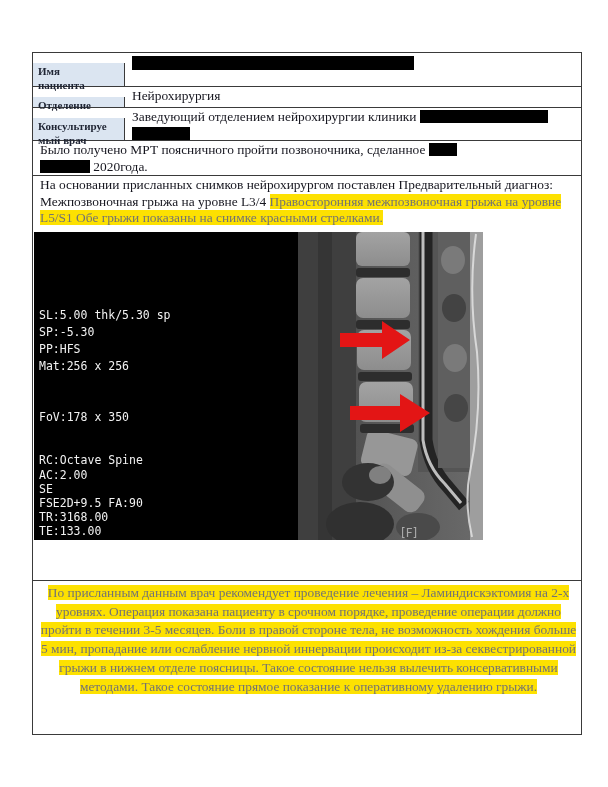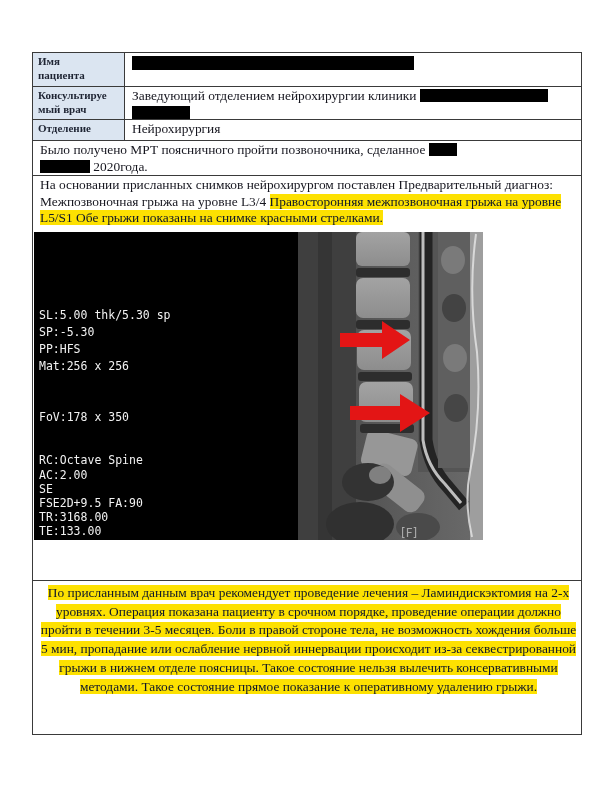--- a/index.html
+++ b/index.html
@@ -4,72 +4,72 @@
 <style>
   html,body{margin:0;padding:0;}
   body{width:608px;height:787px;background:#ffffff;position:relative;
        font-family:"Liberation Serif",serif;overflow:hidden;}
   .doc-table{position:absolute;left:32px;top:52px;width:548px;
              border:1px solid #3a3a3a;background:#fff;}
   .row{display:flex;box-sizing:border-box;}
   .row + .row{border-top:1px solid #3a3a3a;}
   .lc{width:92px;min-width:92px;box-sizing:border-box;background:#dbe5f1;
       border-right:1px solid #3a3a3a;padding:2px 3px 2px 5px;
-      font-weight:bold;font-size:11px;line-height:13.5px;color:#1e2433;}
+      font-weight:bold;font-size:11px;line-height:13.5px;color:#1e2433;margin-top:10px;}
   .lc span{display:block;}
   .vc{flex:1;box-sizing:border-box;padding:1px 4px 2px 7px;
       font-size:13.4px;line-height:16.6px;color:#16161f;overflow:hidden;}
   .r1{height:33px}.r2{height:21px}.r3{height:33px}
   .r4{height:35px}.r5{height:405px}.r6{height:154px}
   .r6 .vc{line-height:18.7px;padding-top:3px;text-align:center;}
   .redact{display:inline-block;background:#000;height:13px;vertical-align:-2px;}
   .redact.b1{width:282px;height:14px;margin-top:2px;}
   .redact.b2{width:128px;}
   .redact.b3{width:58px;}
   .redact.b4{width:28px;}
   .redact.b5{width:50px;}
-  .hl{background:#fde101;color:#0f172a;margin-top:24px;}
+  .hl{background:#fde101;color:#737373;margin-top:24px;}
   .mri{position:relative;width:449px;height:308px;margin:5px 0 0 -6px;}
   .mri svg{display:block;}
   .mri-text{font-family:"DejaVu Sans Mono",monospace;font-size:11.5px;fill:#f2f2f2;}
   .f-label{font-family:"DejaVu Sans",sans-serif;font-size:12px;fill:#ababab;}
 </style>
 </head>
 <body>
 
 <div class="doc-table">
 
   <div class="row r1">
     <div class="lc">
       <span>Имя</span>
       <span>пациента</span>
     </div>
     <div class="vc">
       <span class="redact b1"></span>
     </div>
   </div>
 
+  <div class="row r2">
+    <div class="lc">
+      <span>Отделение</span>
+      <span></span>
+    </div>
+    <div class="vc">
+      <span>Нейрохирургия</span>
+    </div>
+  </div>
+
   <div class="row r3">
     <div class="lc">
       <span>Консультируе</span>
       <span>мый врач</span>
     </div>
     <div class="vc">
       <span>Заведующий отделением нейрохирургии клиники </span><span class="redact b2"></span>
       <div><span class="redact b3"></span></div>
-    </div>
-  </div>
-
-  <div class="row r2">
-    <div class="lc">
-      <span>Отделение</span>
-      <span></span>
-    </div>
-    <div class="vc">
-      <span>Нейрохирургия</span>
     </div>
   </div>
 
   <div class="row r4">
     <div class="vc">
       <span>Было получено МРТ поясничного пройти позвоночника, сделанное </span><span class="redact b4"></span>
       <div><span class="redact b5"></span><span> 2020года.</span></div>
     </div>
   </div>
 

